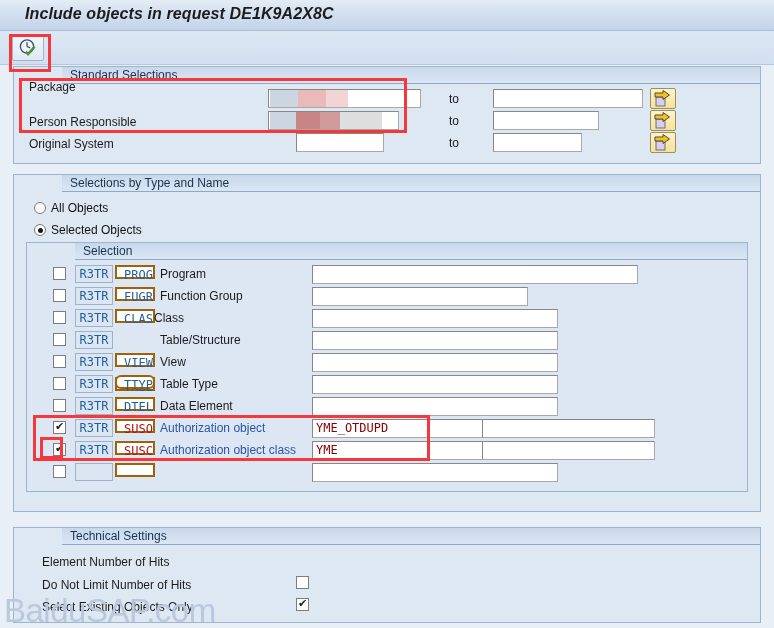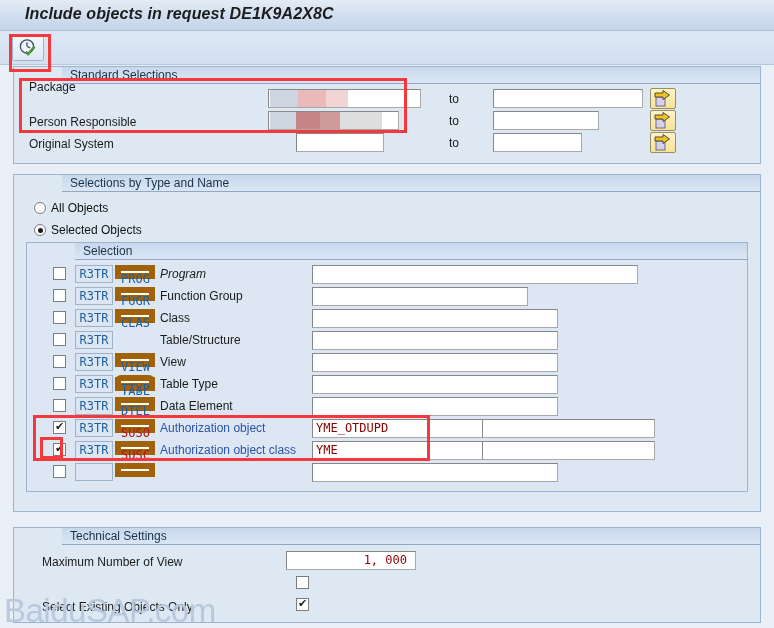--- a/index.html
+++ b/index.html
@@ -103,21 +103,21 @@
   
   .typerow { position: absolute; left: 0; width: 100%; height: 22px; }
   .code-r3tr {
     position: absolute; width: 38px; height: 18px;
     background: #dbe6f2; border: 1px solid #9eb2c8;
     font-family: "DejaVu Sans Mono", monospace; font-size: 12px;
     color: #1f5f9e; text-align: center; line-height: 16px;
   }
   .code-obj {
     position: absolute; width: 40px; height: 14px;
-    background: #ffffff; border: 6px solid #a16207;
+    background: #ffffff; border: 2px solid #a16207;
     font-family: "DejaVu Sans Mono", monospace; font-size: 12px;
     text-align: right; line-height: 16px; color: #1f5f9e;
   }
   .code-obj.red { color: #b01515; }
   .rowlbl { position: absolute; font-size: 12px; color: #1b1b1b; white-space: nowrap; }
   .rowlbl.link { color: #2b53a8; }
 
   
   .annot {
     position: absolute; border: 3px solid #f4393c;
@@ -204,35 +204,35 @@
     <div class="radio on" style="left:20px; top:49px;"></div>
     <div class="radiolbl" style="left:37px; top:48px;">Selected Objects</div>
 
     <div class="grp sub" style="left:12px; top:67px; width:722px; height:250px;">
       <div class="hdr">Selection</div>
       <div id="typerows">
           <div class="typerow" style="top: 22px;">
             <div class="cb" style="left: 26px; top: 2px;"></div>
             <div class="code-r3tr" style="left: 48px; top: 0px;">R3TR</div>
             <div class="code-obj" style="left: 88px; top: 0px;">PROG</div>
-            <div class="rowlbl" style="left: 133px; top: 2px; font-style: italic;">Program</div>
+            <div class="rowlbl" style="left: 133px; top: 2px;">Program</div>
             <div class="inp" style="left: 285px; top: 0px; width: 326px;"></div>
           </div>
           <div class="typerow" style="top: 44px;">
             <div class="cb" style="left: 26px; top: 2px;"></div>
             <div class="code-r3tr" style="left: 48px; top: 0px;">R3TR</div>
             <div class="code-obj" style="left: 88px; top: 0px;">FUGR</div>
             <div class="rowlbl" style="left: 133px; top: 2px;">Function Group</div>
             <div class="inp" style="left: 285px; top: 0px; width: 216px;"></div>
           </div>
           <div class="typerow" style="top: 66px;">
             <div class="cb" style="left: 26px; top: 2px;"></div>
             <div class="code-r3tr" style="left: 48px; top: 0px;">R3TR</div>
             <div class="code-obj" style="left: 88px; top: 0px;">CLAS</div>
-            <div class="rowlbl" style="left: 133px; top: 2px;">Class</div>
+            <div class="rowlbl" style="left: 127px; top: 2px;">Class</div>
             <div class="inp" style="left: 285px; top: 0px; width: 246px;"></div>
           </div>
           <div class="typerow" style="top: 88px;">
             <div class="cb" style="left: 26px; top: 2px;"></div>
             <div class="code-r3tr" style="left: 48px; top: 0px;">R3TR</div>
             <div class="code-obj" style="left: 88px; top: 0px; margin-top: 46px;">TABL</div>
             <div class="rowlbl" style="left: 133px; top: 2px;">Table/Structure</div>
             <div class="inp" style="left: 285px; top: 0px; width: 246px;"></div>
           </div>
           <div class="typerow" style="top: 110px;">
@@ -278,23 +278,23 @@
             <div class="code-obj" style="left: 88px; top: 0px;"></div>
             <div class="inp" style="left: 285px; top: 0px; width: 246px;"></div>
           </div>
         </div>
     </div>
   </div>
 
   <div class="grp" style="left:13px; top:527px; width:748px; height:96px;">
     <div class="hdr">Technical Settings</div>
 
-    <div class="lbl" style="left:28px; top:27px;">Maximum Number of View</div>
-    <div class="inp num" style="left:272px; top:23px; width:130px;">1, 000</div>
-
+    <div class="lbl" style="left:28px; top:27px;">Element Number of Hits</div>
+
+    <div class="lbl" style="left:28px; top:50px;">Do Not Limit Number of Hits</div>
     <div class="cb" style="left:282px; top:48px;"></div>
 
     <div class="lbl" style="left:28px; top:72px;">Select Existing Objects Only</div>
     <div class="cb on" style="left:282px; top:70px;"></div>
   </div>
 
   <div class="watermark">BaiduSAP.com</div>
 
   <div class="annot" style="left:9px; top:34px; width:42px; height:38px;"></div>
   <div class="annot" style="left:19px; top:78px; width:388px; height:55px;"></div>

